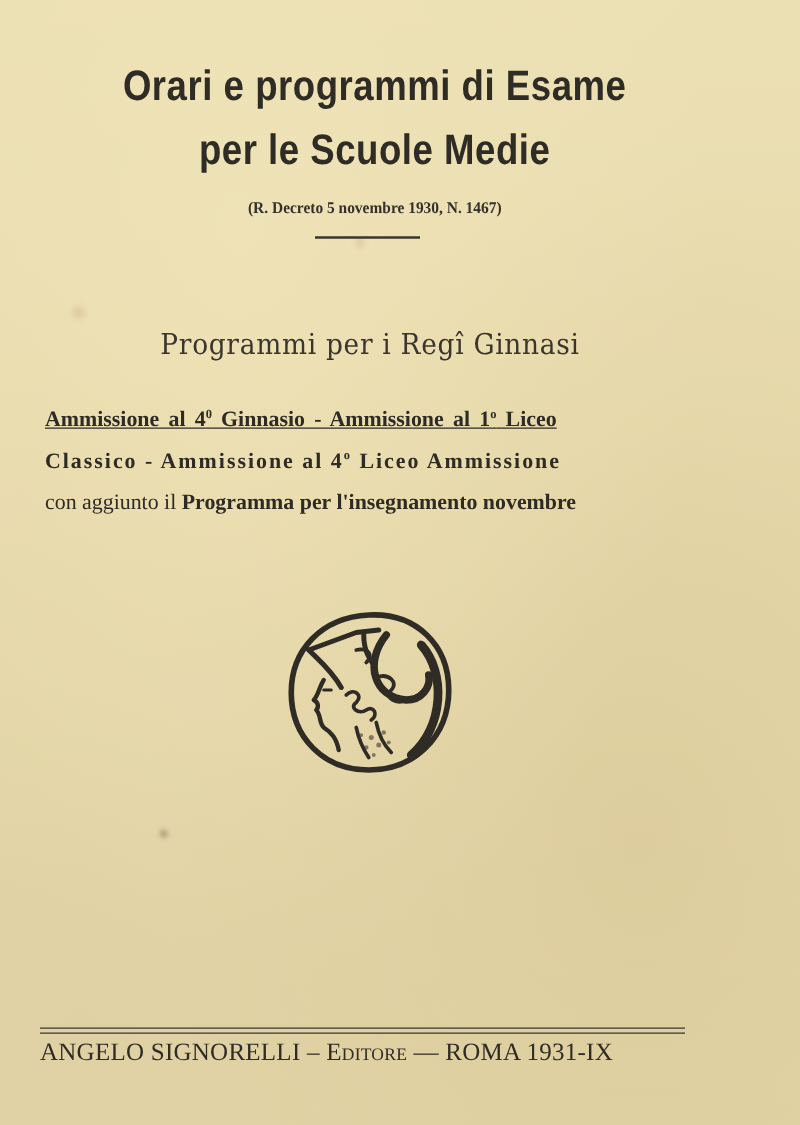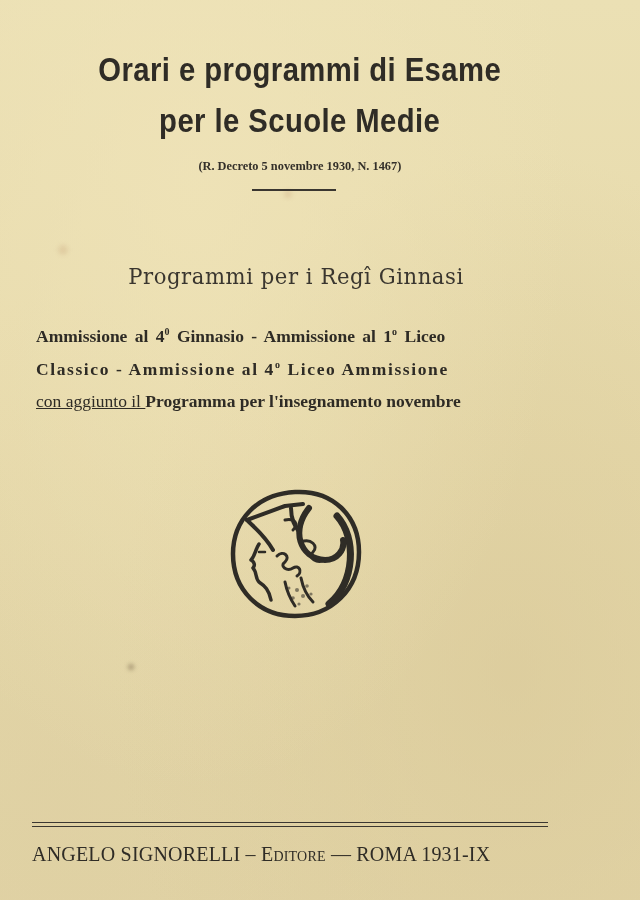--- a/index.html
+++ b/index.html
@@ -78,24 +78,24 @@
       position: absolute;
       left: 36px;
       width: 520px;
       font-family: "Liberation Serif", serif;
       font-weight: bold;
       font-size: 17.5px;
       color: #2e2b25;
       white-space: nowrap;
       line-height: 1;
     }
-    .adm.r1 { top: 327px; word-spacing: 3px; }
+    .adm.r1 { top: 327px; word-spacing: 3px; text-decoration: underline; }
     .adm.r2 { top: 360px; letter-spacing: 1.6px; }
     .adm.r3 { top: 393px; }
-    .adm .light { font-weight: normal; text-decoration: underline; }
+    .adm .light { font-weight: normal; }
     .adm sup { font-size: 10px; vertical-align: 7px; }
     .emblem {
       position: absolute;
       top: 486px;
       left: 225px;
       width: 140px;
       height: 135px;
     }
     .double-rule {
       position: absolute;
@@ -110,21 +110,20 @@
     .publisher {
       position: absolute;
       top: 831px;
       left: 32px;
       width: 520px;
       font-family: "Liberation Serif", serif;
       font-size: 20px;
       color: #2f2c26;
       white-space: nowrap;
       letter-spacing: 0.2px;
-      margin-top: 12px;
     }
     .publisher .sc { font-variant: small-caps; }
     .stain {
       position: absolute;
       border-radius: 50%;
       background: rgba(190,150,110,0.25);
       filter: blur(2px);
     }
   </style>
 </head>

